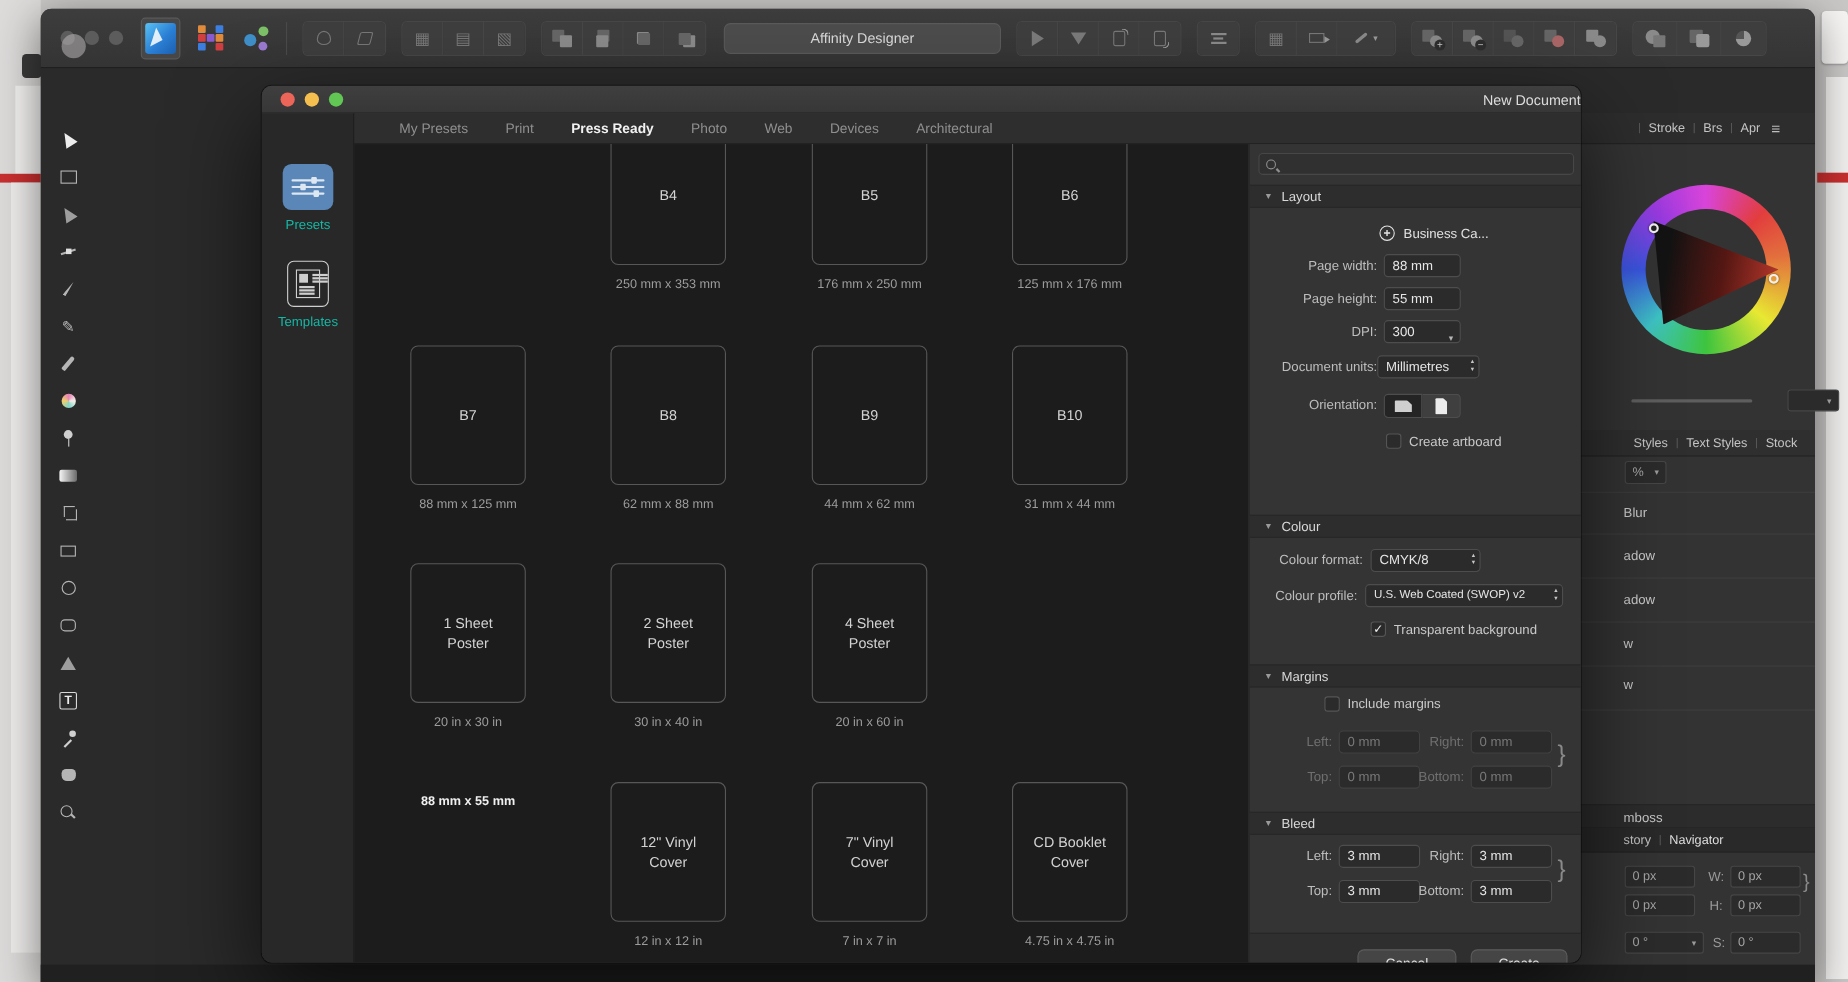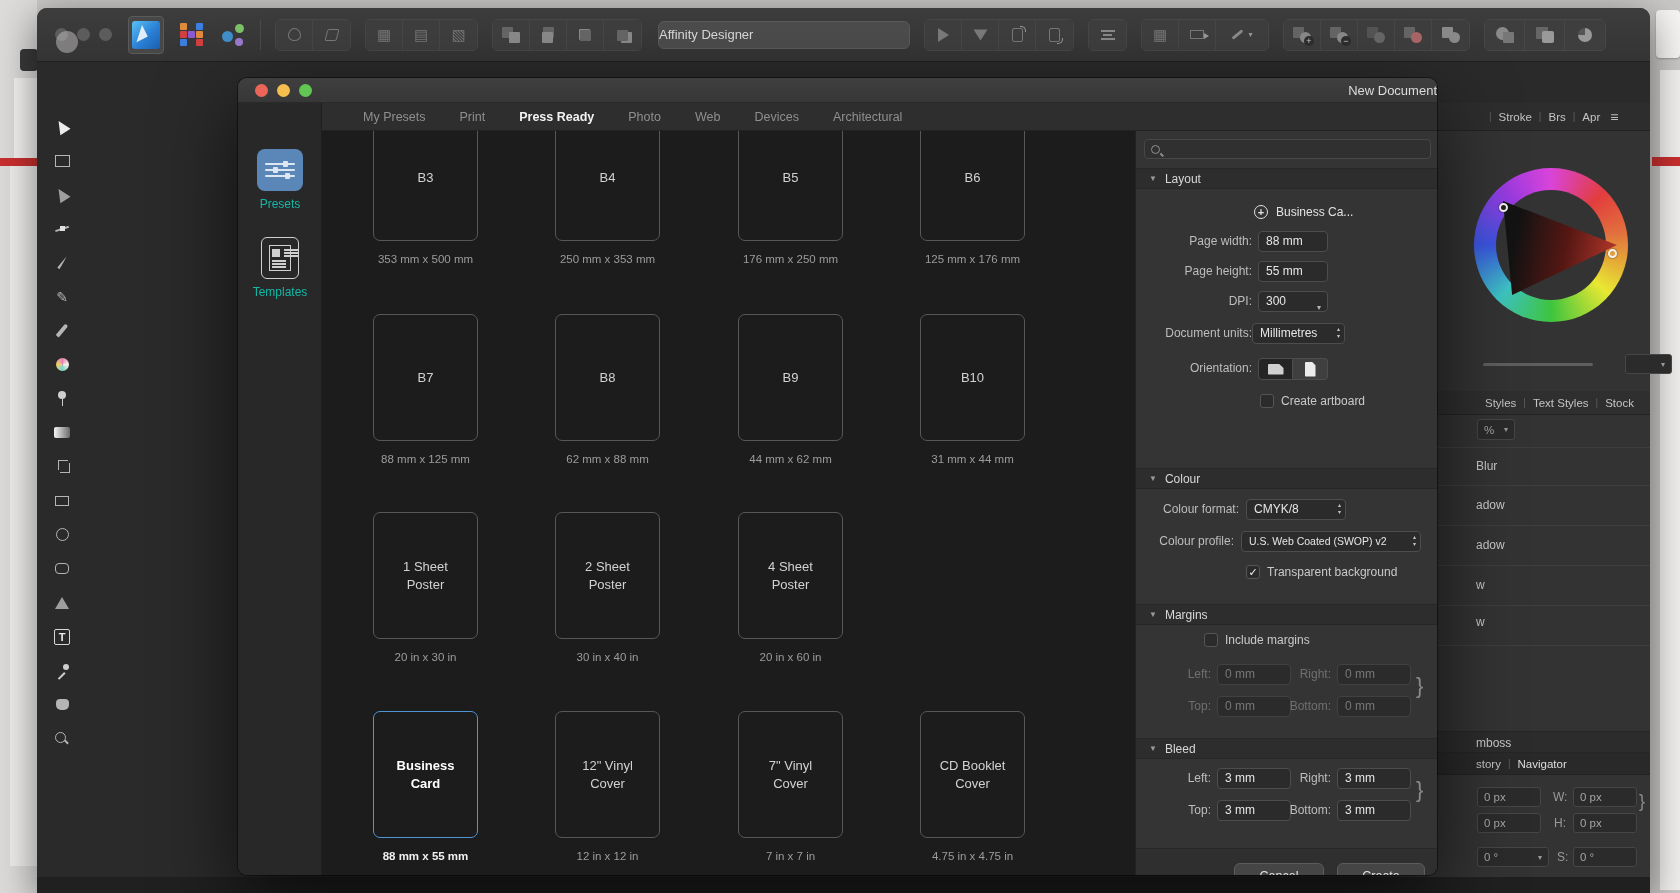--- a/index.html
+++ b/index.html
@@ -29,21 +29,21 @@
   .affinity-logo:after{content:"";position:absolute;left:7px;top:5px;border-left:9px solid rgba(255,255,255,.85);border-top:9px solid transparent;border-bottom:9px solid transparent;transform:rotate(18deg);}
   .persona{width:30px;height:30px;margin-left:12px;display:flex;align-items:center;justify-content:center;}
   .pixgrid{display:grid;grid-template-columns:7px 7px 7px;grid-template-rows:7px 7px 7px;gap:1px;}
   .pixgrid i{border-radius:1px;}
   .nodes{position:relative;width:26px;height:26px;}
   .nodes i{position:absolute;border-radius:50%;}
   .tb-group{display:flex;margin-left:14px;border:1px solid #474747;border-radius:5px;overflow:hidden;}
   .tb-btn{width:37px;height:30px;background:#3e3e3e;display:flex;align-items:center;justify-content:center;border-right:1px solid #474747;color:#787878;font-size:15px;}
   .tb-btn:last-child{border-right:none;}
   .tb-sep{width:1px;height:30px;background:#4a4a4a;margin-left:12px;}
-  .tb-pill{margin-left:16px;width:252px;height:28px;background:#4c4c4c;border:1px solid #5a5a5a;border-radius:6px;color:#d9d9d9;font-size:13px;display:flex;align-items:center;justify-content:flex-start;}
+  .tb-pill{margin-left:16px;width:252px;height:28px;background:#4c4c4c;border:1px solid #5a5a5a;border-radius:6px;color:#d9d9d9;font-size:13px;display:flex;align-items:center;justify-content:center;}
   .bool{position:relative;width:18px;height:16px;}
   .bool .s{position:absolute;left:0;top:0;width:11px;height:11px;background:#666;border-radius:1px;}
   .bool .c{position:absolute;right:0;bottom:0;width:11px;height:11px;background:#8a8a8a;border-radius:50%;}
   .bool .badge{position:absolute;right:-3px;bottom:-3px;width:10px;height:10px;border-radius:50%;background:#2e2e2e;color:#ccc;font-size:9px;line-height:10px;text-align:center;}
   .tri-flip{width:0;height:0;border-top:7px solid transparent;border-bottom:7px solid transparent;border-left:11px solid #7a7a7a;}
   .dd-caret{font-size:8px;color:#9a9a9a;margin-left:4px;}
 
   
   .toolstrip{position:absolute;left:6px;top:108px;width:38px;display:flex;flex-direction:column;align-items:center;gap:13px;}
   .tool{width:26px;height:21px;display:flex;align-items:center;justify-content:center;color:#b5b5b5;font-size:14px;}
@@ -483,26 +483,20 @@
       </div>
       <div class="side-item" style="top:134px">
         <div class="templates-ic">
             <span class="doc"></span>
           </div>
         <div style="margin-top:6px">Templates</div>
       </div>
     </div>
 
     <div class="dlg-grid">
-      <div class="pcell" style="left:51px;top:-17px">
-          <div class="pcard">
-            <span class="nm">B3</span>
-          </div>
-          <div class="pdims">353 mm x 500 mm</div>
-        </div>
       <div class="pcell" style="left:233px;top:-17px">
           <div class="pcard">
             <span class="nm">B4</span>
           </div>
           <div class="pdims">250 mm x 353 mm</div>
         </div>
       <div class="pcell" style="left:416px;top:-17px">
           <div class="pcard">
             <span class="nm">B5</span>
           </div>
@@ -553,23 +547,20 @@
           <div class="pdims">30 in x 40 in</div>
         </div>
       <div class="pcell" style="left:416px;top:381px">
           <div class="pcard">
             <span class="nm">4 Sheet Poster</span>
           </div>
           <div class="pdims">20 in x 60 in</div>
         </div>
 
       <div class="pcell selected" style="left:51px;top:580px">
-          <div class="pcard">
-            <span class="nm">Business Card</span>
-          </div>
           <div class="pdims">88 mm x 55 mm</div>
         </div>
       <div class="pcell" style="left:233px;top:580px">
           <div class="pcard">
             <span class="nm">12" Vinyl Cover</span>
           </div>
           <div class="pdims">12 in x 12 in</div>
         </div>
       <div class="pcell" style="left:416px;top:580px">
           <div class="pcard">

